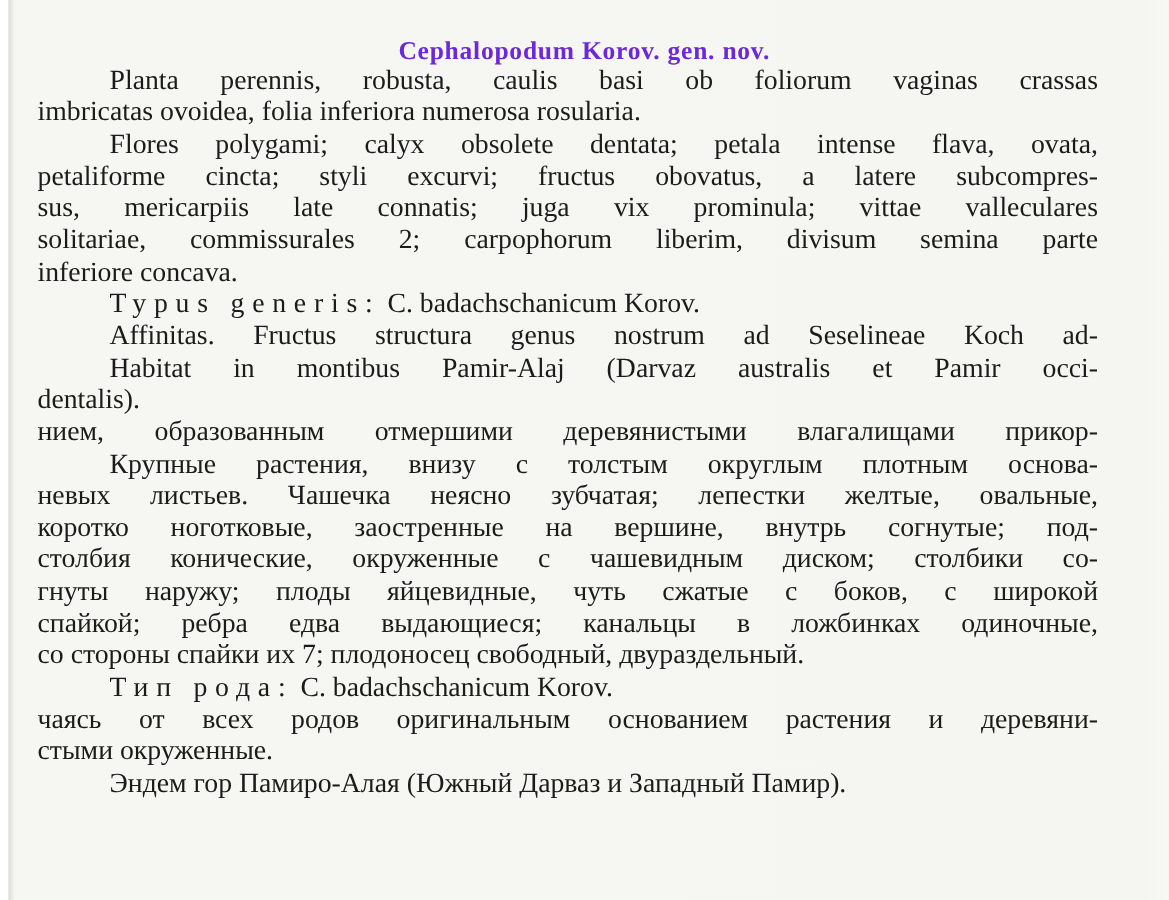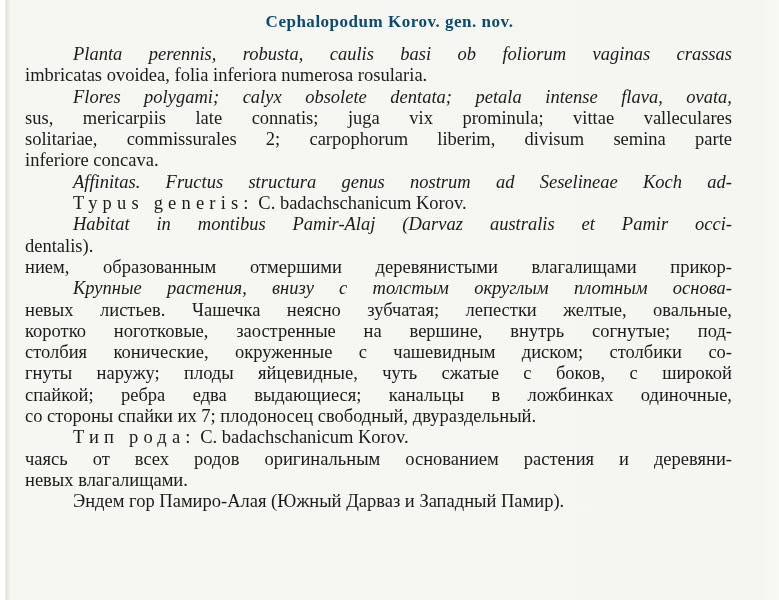--- a/index.html
+++ b/index.html
@@ -16,27 +16,27 @@
     font-family: "Liberation Serif", "DejaVu Serif", serif;
     color: #1b1b1b;
   }
   .page {
     position: relative;
     width: 779px;
     height: 600px;
   }
   .title {
     margin: 0;
-    padding-top: 12px;
+    padding-top: 24px;
     text-align: center;
     font-size: 17px;
     line-height: 20px;
     font-weight: bold;
     letter-spacing: 0.03em;
-    color: #0c4a6e;
+    color: #6d28d9;
   }
   .textblock {
     position: absolute;
     left: 25px;
     top: 44px;
     width: 707px;
   }
   .ln {
     font-size: 18.5px;
     line-height: 21.3px;
@@ -47,60 +47,60 @@
     white-space: normal;
     text-align: justify;
     text-align-last: justify;
   }
   .ind {
     padding-left: 48px;
   }
   .jl.ind {
     padding-left: 0;
     text-indent: 48px;
-    font-style: italic;
   }
   .sp {
     letter-spacing: 0.28em;
   }
 </style>
 </head>
 <body>
 
 <div class="page">
 
   <h1 class="title">Cephalopodum Korov. gen. nov.</h1>
 
   <div class="textblock">
 
     <div class="ln jl ind">Planta perennis, robusta, caulis basi ob foliorum vaginas crassas</div>
     <div class="ln">imbricatas ovoidea, folia inferiora numerosa rosularia.</div>
 
     <div class="ln jl ind">Flores polygami; calyx obsolete dentata; petala intense flava, ovata,</div>
+    <div class="ln jl">petaliforme cincta; styli excurvi; fructus obovatus, a latere subcompres-</div>
     <div class="ln jl">sus, mericarpiis late connatis; juga vix prominula; vittae valleculares</div>
     <div class="ln jl">solitariae, commissurales 2; carpophorum liberim, divisum semina parte</div>
     <div class="ln">inferiore concava.</div>
 
+    <div class="ln ind"><span class="sp">Typus generis:</span><span> C. badachschanicum Korov.</span></div>
+
     <div class="ln jl ind">Affinitas. Fructus structura genus nostrum ad Seselineae Koch ad-</div>
-
-    <div class="ln ind"><span class="sp">Typus generis:</span><span> C. badachschanicum Korov.</span></div>
 
     <div class="ln jl ind">Habitat in montibus Pamir-Alaj (Darvaz australis et Pamir occi-</div>
     <div class="ln">dentalis).</div>
 
     <div class="ln jl">нием, образованным отмершими деревянистыми влагалищами прикор-</div>
     <div class="ln jl ind">Крупные растения, внизу с толстым округлым плотным основа-</div>
     <div class="ln jl">невых листьев. Чашечка неясно зубчатая; лепестки желтые, овальные,</div>
     <div class="ln jl">коротко ноготковые, заостренные на вершине, внутрь согнутые; под-</div>
     <div class="ln jl">столбия конические, окруженные с чашевидным диском; столбики со-</div>
     <div class="ln jl">гнуты наружу; плоды яйцевидные, чуть сжатые с боков, с широкой</div>
     <div class="ln jl">спайкой; ребра едва выдающиеся; канальцы в ложбинках одиночные,</div>
     <div class="ln">со стороны спайки их 7; плодоносец свободный, двураздельный.</div>
 
     <div class="ln ind"><span class="sp">Тип рода:</span><span> C. badachschanicum Korov.</span></div>
 
     <div class="ln jl">чаясь от всех родов оригинальным основанием растения и деревяни-</div>
-    <div class="ln">невых влагалищами.</div>
+    <div class="ln">стыми окруженные.</div>
 
     <div class="ln ind">Эндем гор Памиро-Алая (Южный Дарваз и Западный Памир).</div>
 
   </div>
 </div>
 
 </body></html>

